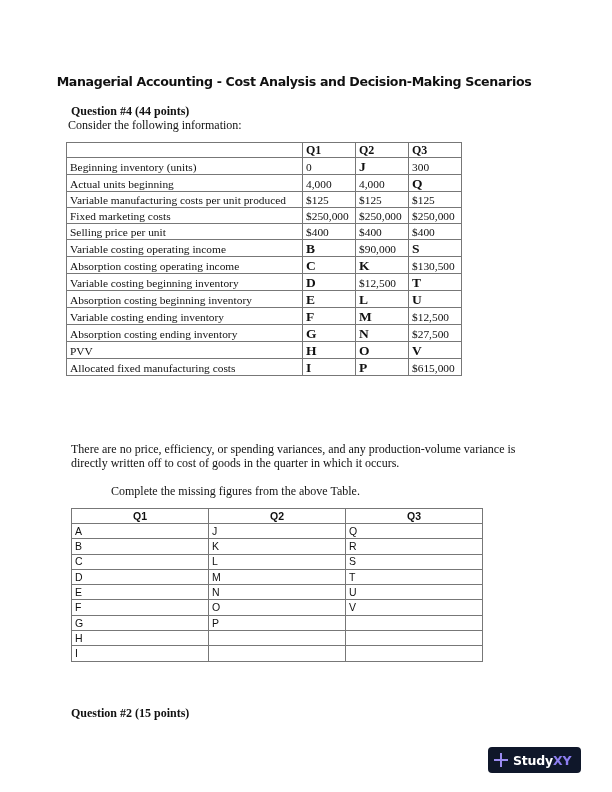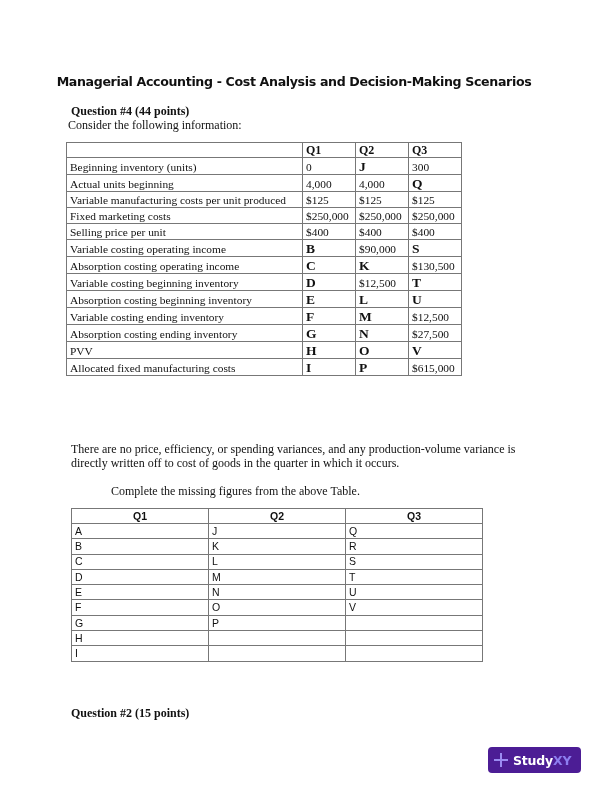--- a/index.html
+++ b/index.html
@@ -26,21 +26,21 @@
     .instr { position: absolute; left: 71px; top: 484px; font-family: "Liberation Serif", serif; font-size: 12px; margin-left: 40px; }
     table.answers {
       position: absolute; left: 71px; top: 508px; border-collapse: collapse;
       font-family: "Liberation Sans", sans-serif; font-size: 10.5px;
     }
     table.answers td { border: 1px solid #777; height: 14.3px; padding: 0 3px; white-space: nowrap; line-height: 1; }
     table.answers td.col { width: 130px; }
     table.answers tr.ahdr td { text-align: center; font-weight: bold; height: 14px; }
     .q2-heading { position: absolute; left: 71px; top: 706px; font-family: "Liberation Serif", serif; font-weight: bold; font-size: 12px; }
     .badge {
-      position: absolute; left: 488px; top: 747px; width: 93px; height: 26px; background: #4c1d95;
+      position: absolute; left: 488px; top: 747px; width: 93px; height: 26px; background: #0f172a;
       border-radius: 4px; display: flex; align-items: center; padding-left: 6px; box-sizing: border-box;
     }
     .badge .plus { width: 14px; height: 14px; position: relative; margin-right: 5px; }
     .badge .plus::before, .badge .plus::after { content: ""; position: absolute; background: #9b8cf2; }
     .badge .plus::before { left: 6px; top: 0; width: 2px; height: 14px; }
     .badge .plus::after { left: 0; top: 6px; width: 14px; height: 2px; }
     .badge .brand { font-family: "DejaVu Sans", sans-serif; font-weight: bold; font-size: 12.5px; color: #fff; letter-spacing: -0.2px; }
     .badge .brand .xy { color: #8d7ef0; }
   </style>
 </head>

